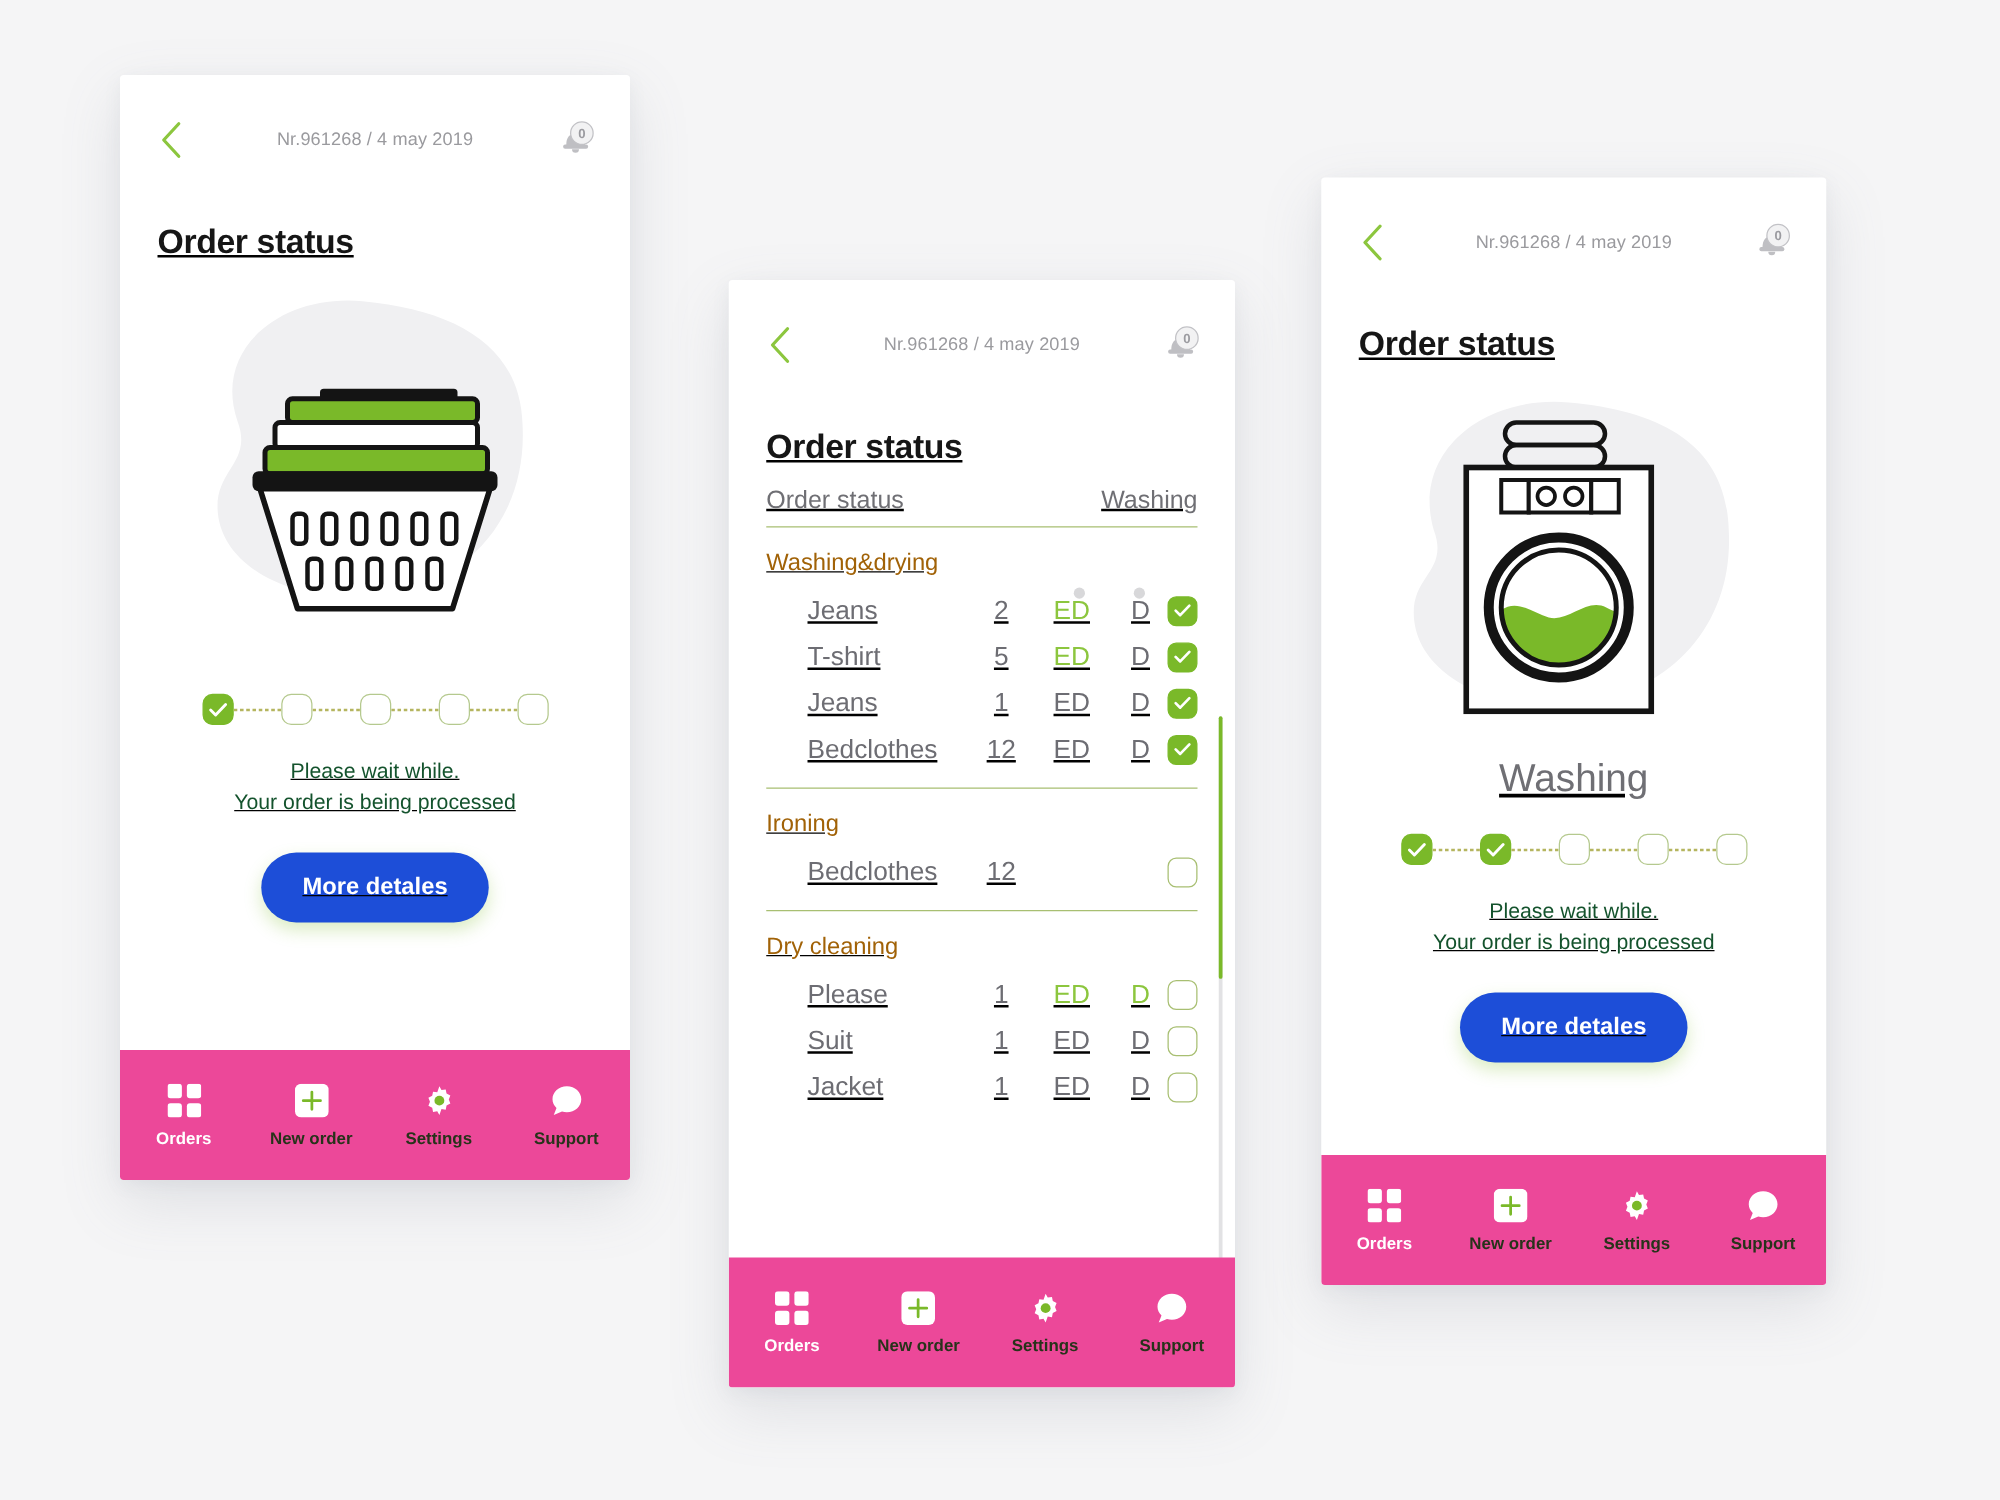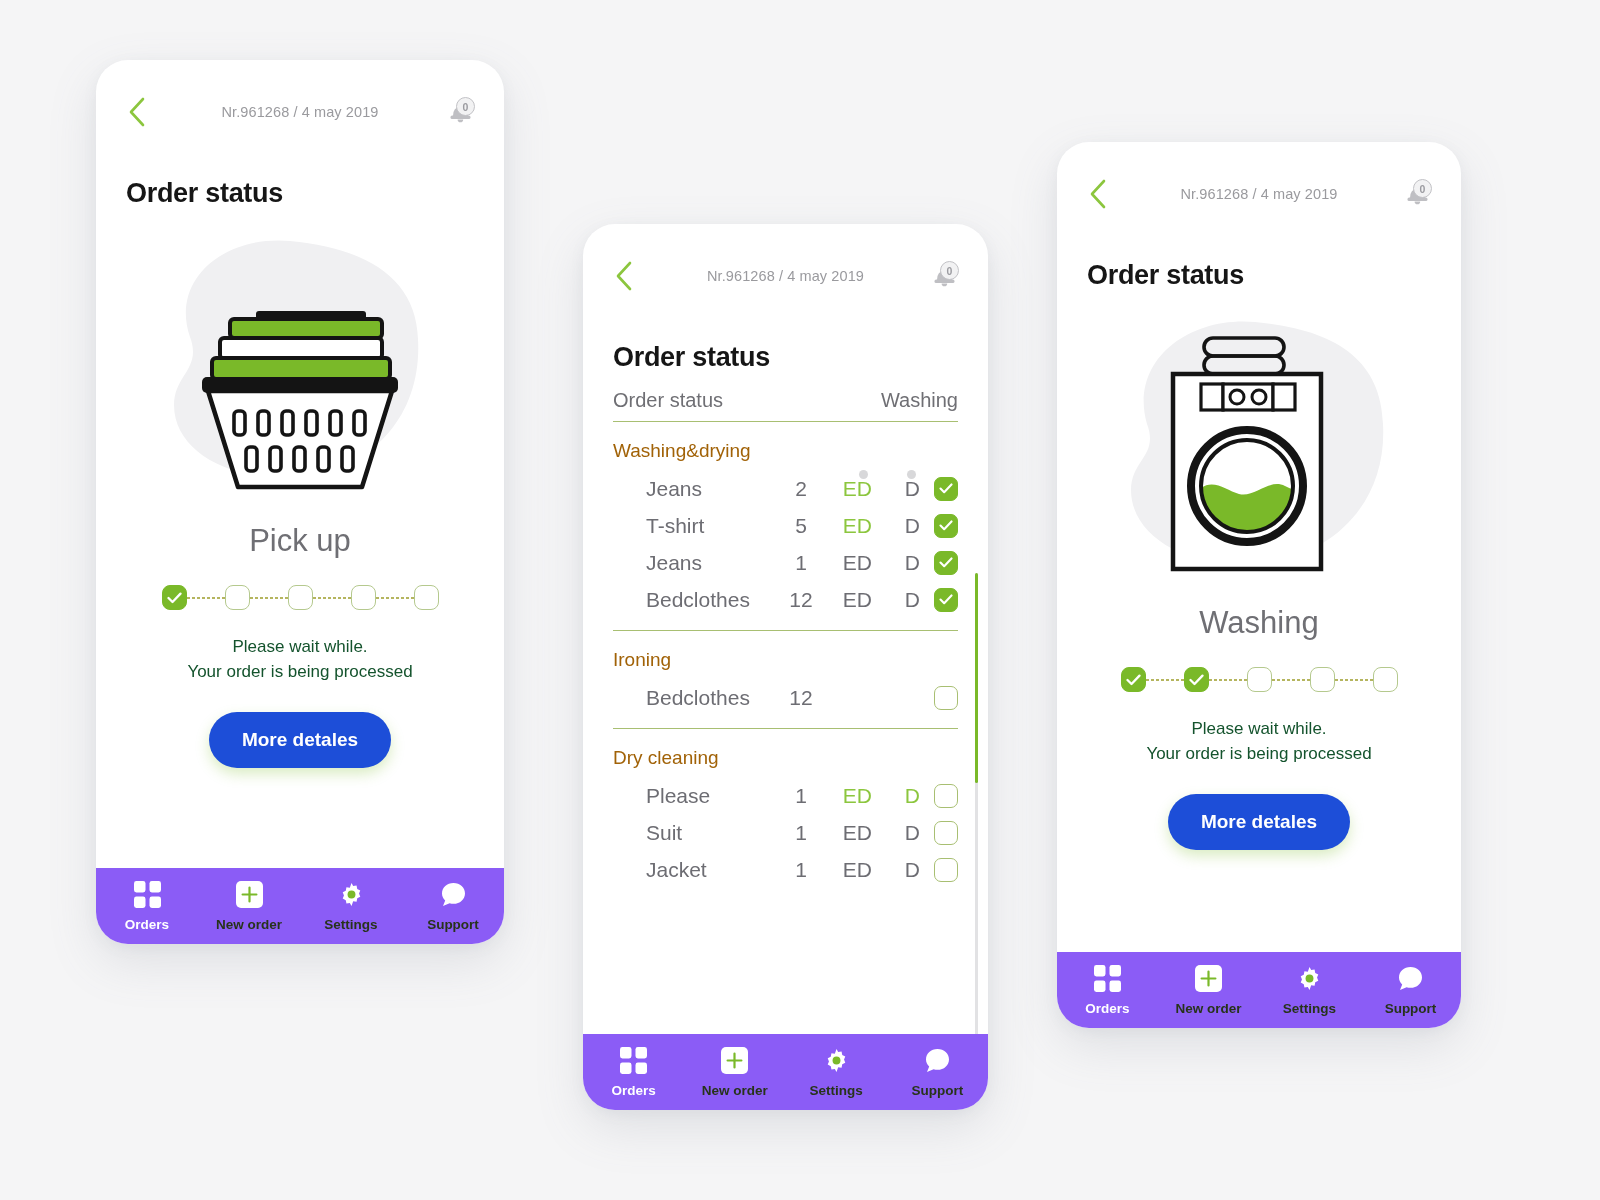--- a/index.html
+++ b/index.html
@@ -8,23 +8,24 @@
     background: #f5f5f6;
     font-family: "Liberation Sans", sans-serif;
     overflow: hidden;
   }
   .stage { position: relative; width: 1600px; height: 1200px; }
 
   
   .phone {
     position: absolute;
     background: #ffffff;
-    border-radius: 32px;
+    border-radius: 3px;
     box-shadow: 0 18px 48px rgba(120,125,140,0.17), 0 4px 14px rgba(120,125,140,0.08);
     overflow: hidden;
+    text-decoration: underline;
   }
   #phone-1 { left: 96px;  top: 60px;  width: 408px; height: 884px; }
   #phone-2 { left: 583px; top: 224px; width: 405px; height: 886px; }
   #phone-3 { left: 1057px; top: 142px; width: 404px; height: 886px; }
 
   
   .phead {
     position: relative;
     height: 104px;
     display: flex; align-items: center;
@@ -138,22 +139,22 @@
     padding: 17px 33px;
     cursor: pointer;
     font-family: inherit;
     box-shadow: 0 6px 14px rgba(122,185,41,0.28);
   }
 
   
   .tabbar {
     position: absolute;
     left: 0; right: 0; bottom: 0;
-    height: 76px;
-    background: #8b5cf6;
+    height: 104px;
+    background: #ec4899;
     display: flex;
     align-items: center;
   }
   .tab {
     flex: 1;
     display: flex; flex-direction: column;
     align-items: center; justify-content: center;
     gap: 9px;
     cursor: pointer;
   }
@@ -280,21 +281,20 @@
           <rect x="224" y="192" width="11" height="24" rx="4"></rect>
           <rect x="116" y="228" width="11" height="24" rx="4"></rect>
           <rect x="140" y="228" width="11" height="24" rx="4"></rect>
           <rect x="164" y="228" width="11" height="24" rx="4"></rect>
           <rect x="188" y="228" width="11" height="24" rx="4"></rect>
           <rect x="212" y="228" width="11" height="24" rx="4"></rect>
         </g>
       </svg>
     </div>
 
-    <div class="hero-status">Pick up</div>
 
     <div class="stepper">
       <div class="step done">
           <svg class="tick" width="15" height="12" viewBox="0 0 15 12">
             <polyline points="1.5,6 5.5,10 13.5,1.6" fill="none" stroke="#fff" stroke-width="2.3" stroke-linecap="round" stroke-linejoin="round"></polyline>
           </svg>
         </div>
       <div class="connector"></div>
       <div class="step"></div>
       <div class="connector"></div>

